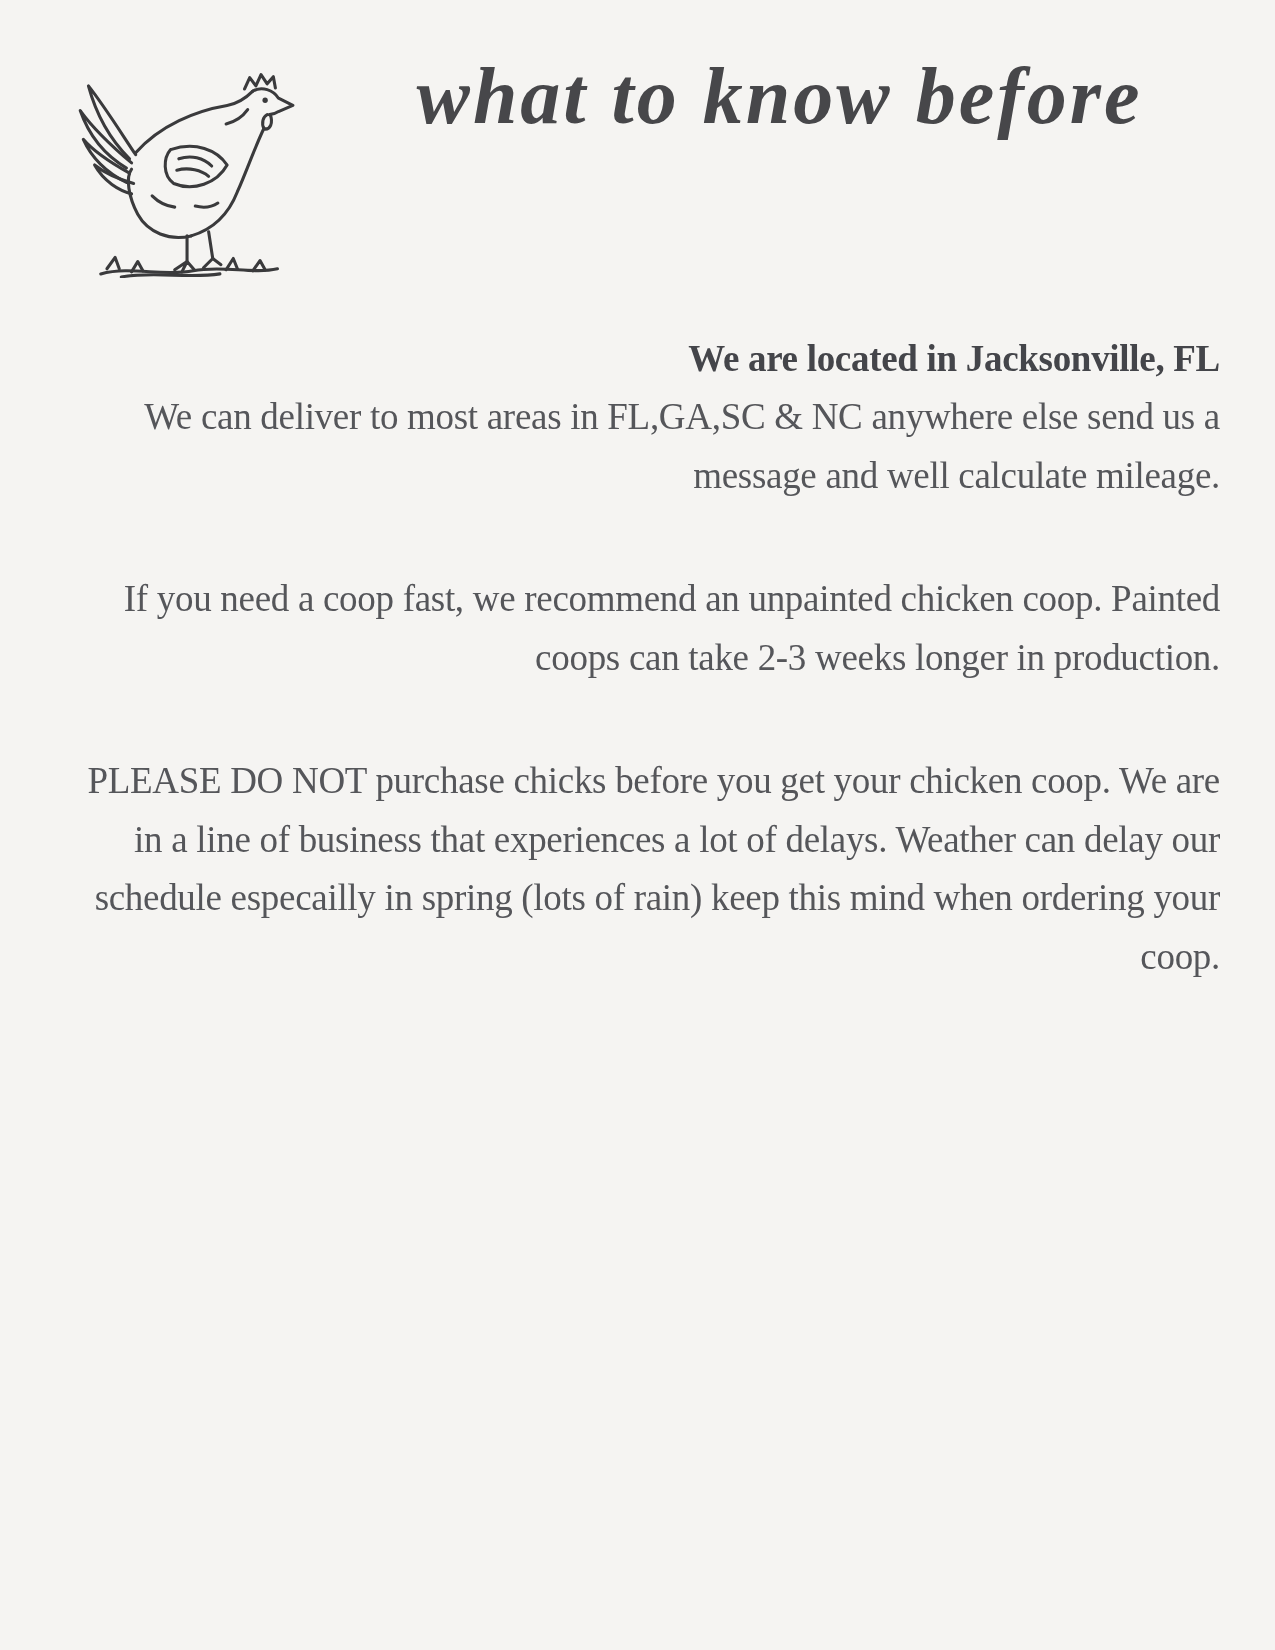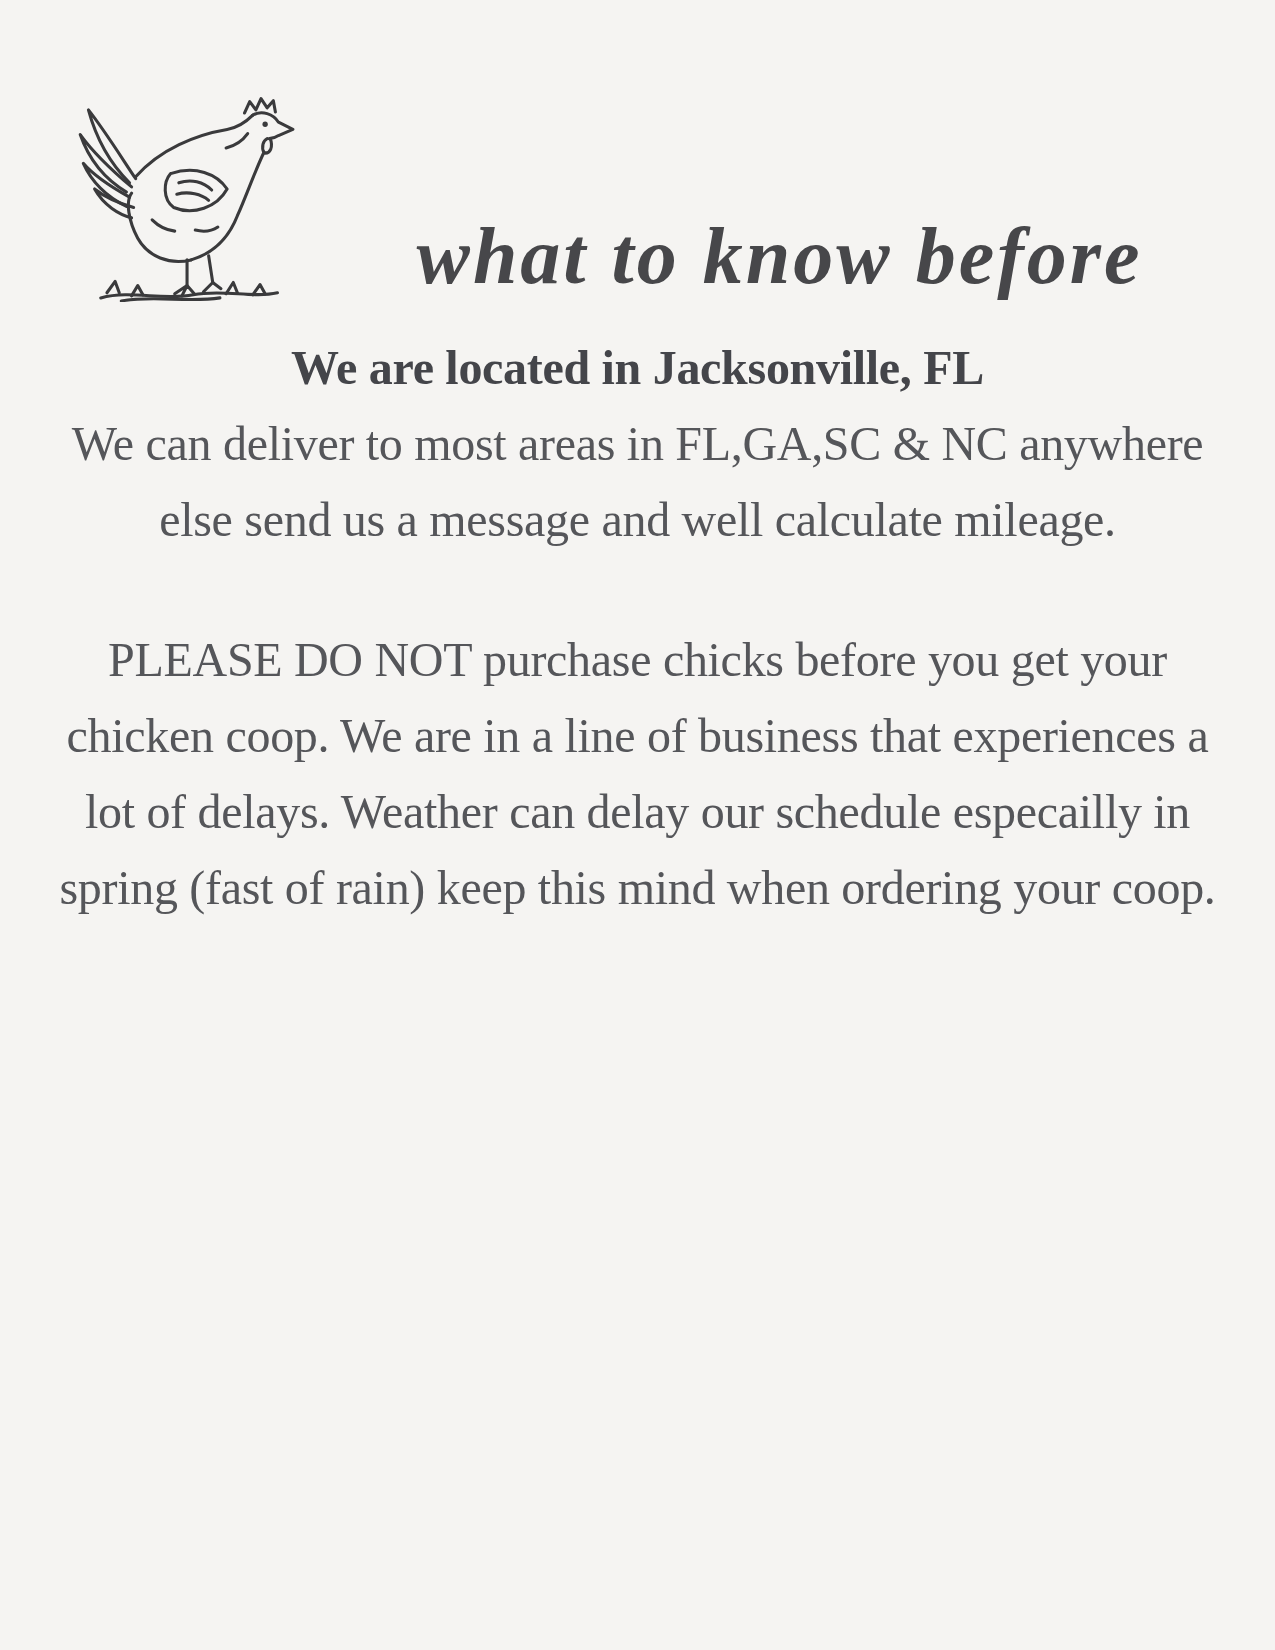--- a/index.html
+++ b/index.html
@@ -9,21 +9,21 @@
   body {
     width: 1275px;
     height: 1650px;
     background: #f5f4f2;
     font-family: "Liberation Serif", serif;
     color: #55565a;
     overflow: hidden;
   }
   .header {
     display: flex;
-    align-items: flex-end;
+    align-items: flex-start;
     padding: 52px 44px 0 72px;
     height: 250px;
     gap: 20px;
   }
   .chicken-wrap {
     width: 226px;
     height: 226px;
     flex: none;
   }
   .chicken-wrap svg {
@@ -41,22 +41,22 @@
     color: #47474a;
     padding-left: 10px;
   }
   .title-line {
     display: block;
     white-space: nowrap;
   }
   .content {
     width: 1165px;
     margin: 28px auto 0 auto;
-    text-align: center;
-    font-size: 48px;
+    text-align: right;
+    font-size: 37px;
     line-height: 1.58;
     letter-spacing: -0.3px;
   }
   .content p {
     margin: 0 0 65px 0;
   }
   .lead-heading {
     display: block;
     font-weight: 700;
     color: #44454a;
@@ -119,17 +119,20 @@
   </div>
 </div>
 
 <div class="content">
   <p>
     <span class="lead-heading">We are located in Jacksonville, FL</span>
     <span>We can deliver to most areas in FL,GA,SC &amp; NC anywhere else send us a message and well calculate mileage.</span>
   </p>
 
 
+  <p>
+    <span>If you need a coop fast, we recommend an unpainted chicken coop. Painted coops can take 2-3 weeks longer in production.</span>
+  </p>
 
   <p>
-    <span>PLEASE DO NOT purchase chicks before you get your chicken coop. We are in a line of business that experiences a lot of delays. Weather can delay our schedule especailly in spring (fast of rain) keep this mind when ordering your coop.</span>
+    <span>PLEASE DO NOT purchase chicks before you get your chicken coop. We are in a line of business that experiences a lot of delays. Weather can delay our schedule especailly in spring (lots of rain) keep this mind when ordering your coop.</span>
   </p>
 </div>
 
 </body></html>

